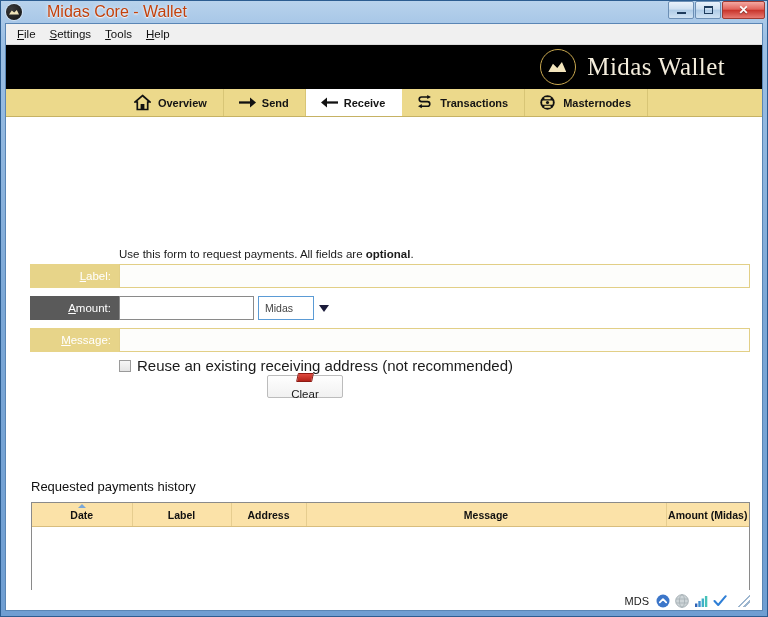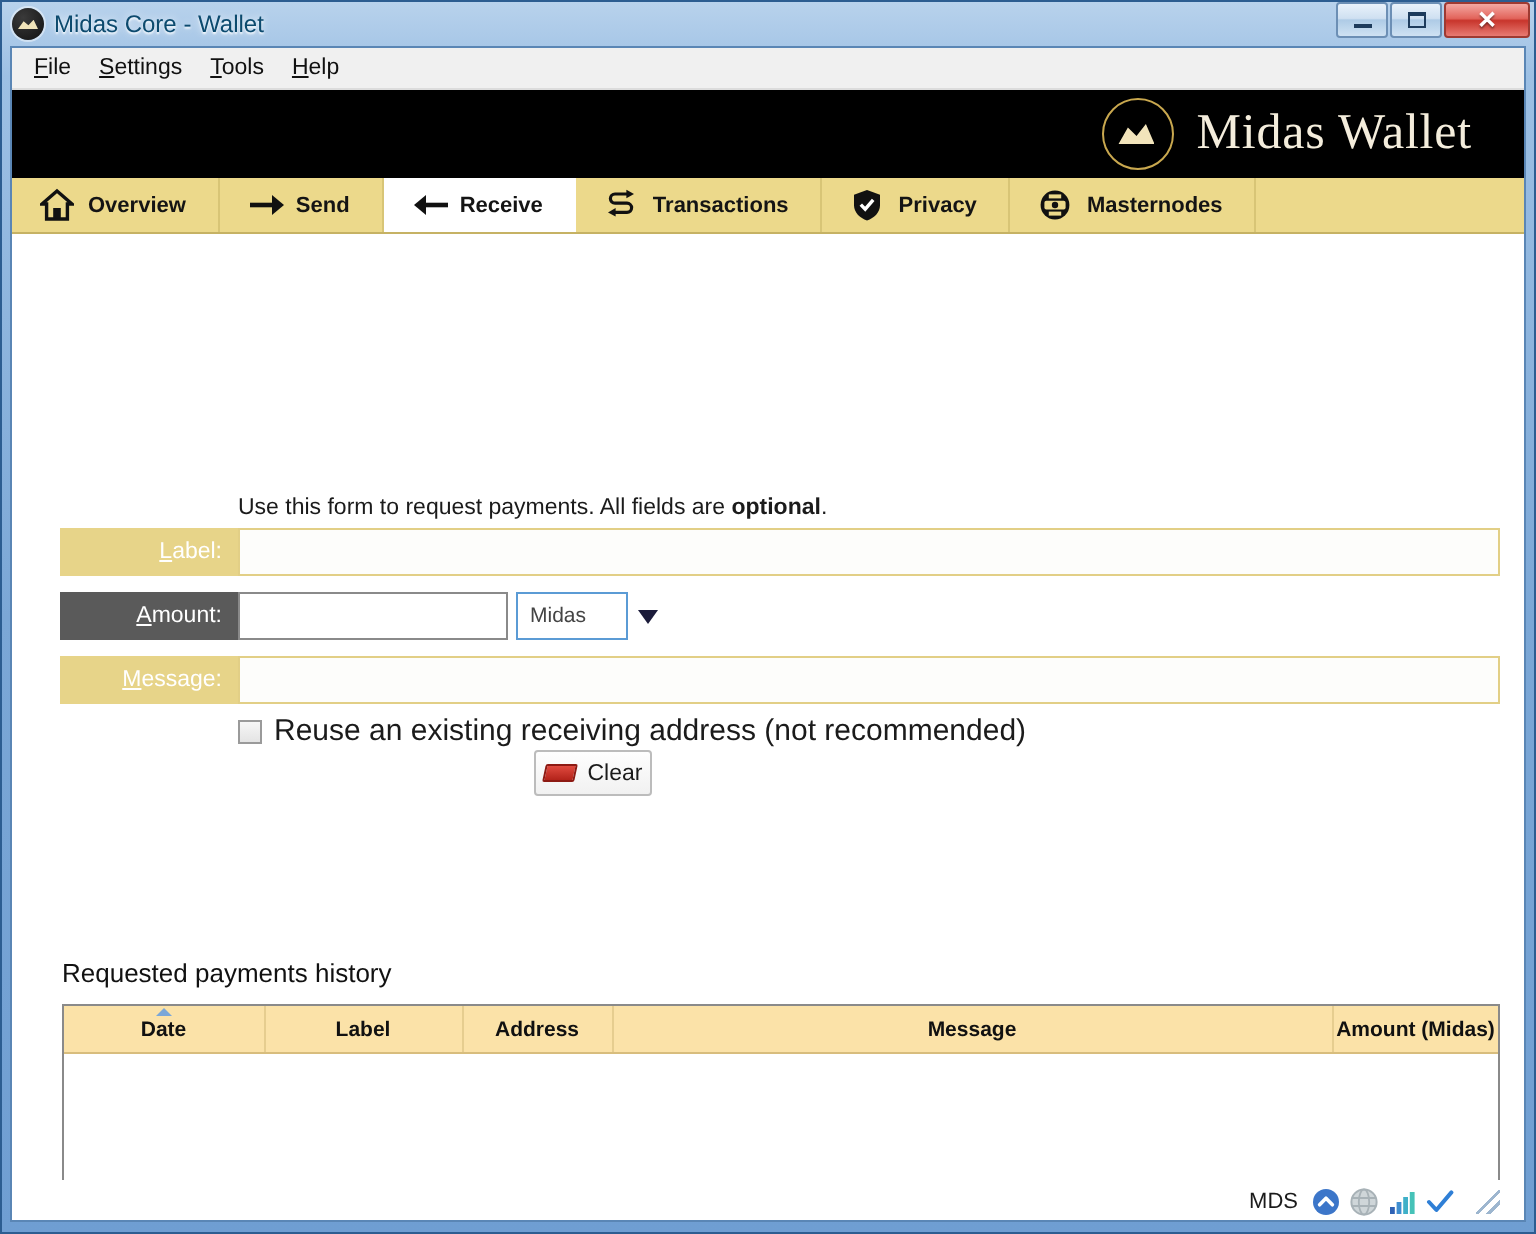--- a/index.html
+++ b/index.html
@@ -39,23 +39,24 @@
     box-shadow: 0 0 0 1px rgba(255,255,255,0.45);
   }
   .title-icon::after {
     content: "";
     position: absolute; left: 3px; top: 6px;
     width: 10px; height: 5px;
     background: #f0e3b8;
     clip-path: polygon(0% 100%, 28% 22%, 52% 62%, 78% 8%, 100% 100%);
   }
   .title-text {
-    font-size: 12px; color: #0c4a6e;
+    font-size: 16px; color: #c2410c;
     text-shadow: 0 1px 1px rgba(255,255,255,0.85), 0 0 4px rgba(255,255,255,0.9);
     white-space: nowrap;
+    margin-left: 20px;
   }
   .winbtns {
     position: absolute; right: 3px; top: 1px;
     display: flex; gap: 1px;
   }
   .wbtn {
     width: 26px; height: 18px;
     border: 1px solid #6c8fb5;
     border-radius: 2px;
     background: linear-gradient(180deg,#e9f2fb 0%, #cfe0f1 45%, #aecbe6 50%, #cfe2f3 100%);
@@ -91,21 +92,21 @@
     font-size: 11.5px; color: #111;
     padding: 2px 7px;
   }
   .menu-item u { text-decoration: underline; }
 
   
   .banner {
     height: 44px;
     background: #000;
     display: flex; align-items: center; justify-content: flex-end;
-    padding-right: 26px;
+    padding-right: 37px;
   }
   .brand { display: flex; align-items: center; gap: 11px; }
   .brand-logo {
     width: 34px; height: 34px;
     border-radius: 50%;
     border: 1.5px solid #c9a84f;
     position: relative;
   }
   .brand-logo::after {
     content: "";
@@ -118,20 +119,21 @@
     font-family: "Liberation Serif", serif;
     font-size: 25px; color: #f4eddc; letter-spacing: .4px;
   }
 
   
   .tabbar {
     height: 27px;
     background: #ecd98b;
     display: flex; align-items: stretch;
     border-bottom: 1px solid #c6b264;
+    justify-content: center;
   }
   .tab {
     display: flex; align-items: center; gap: 7px;
     padding: 0 16px 0 14px;
     font-size: 11px; font-weight: bold; color: #141414;
     border-right: 1px solid #d8c576;
     white-space: nowrap;
   }
   .tab.active { background: #ffffff; border-right-color: #ffffff; }
   .tab-ic { width: 17px; height: 17px; position: relative; flex: none; }
@@ -377,29 +379,20 @@
         <span class="tab-ic">
           <svg width="17" height="17" viewBox="0 0 17 17">
               <path d="M12.5 3 H5.5 A2.3 2.3 0 0 0 5.5 7.6 H11.5 A2.3 2.3 0 0 1 11.5 12.2 H4" fill="none" stroke="#111" stroke-width="1.6"></path>
               <path d="M11.2 0.9 L15 3 L11.2 5.1 Z" fill="#111"></path>
               <path d="M5.8 10 L2 12.2 L5.8 14.3 Z" fill="#111"></path>
             </svg>
         </span>
         <span>Transactions</span>
       </div>
 
-      <div class="tab">
-        <span class="tab-ic">
-          <svg width="17" height="17" viewBox="0 0 17 17">
-              <path d="M8.5 1 L15 3.4 V8.6 C15 12.2 12.1 15 8.5 16.2 C4.9 15 2 12.2 2 8.6 V3.4 Z" fill="#111"></path>
-              <path d="M5.4 8.3 L7.6 10.6 L11.6 5.9" fill="none" stroke="#fff" stroke-width="1.7"></path>
-            </svg>
-        </span>
-        <span>Privacy</span>
-      </div>
 
       <div class="tab">
         <span class="tab-ic">
           <svg width="17" height="17" viewBox="0 0 17 17">
               <circle cx="8.5" cy="8.5" r="7.2" fill="#111"></circle>
               <rect x="3.2" y="6.4" width="10.6" height="4.4" rx="1" fill="#ecd98b"></rect>
               <rect x="5.4" y="3.2" width="6.2" height="2" fill="#ecd98b"></rect>
               <rect x="5.4" y="11.8" width="6.2" height="2" fill="#ecd98b"></rect>
               <circle cx="8.5" cy="8.5" r="1.6" fill="#111"></circle>
             </svg>
@@ -439,21 +432,21 @@
           <span>essage:</span>
         </div>
       <input class="inp gold" style="left: 113px; top: 211px; width: 631px;" value="">
 
       <div class="chkrow">
         <span class="chkbox"></span>
         <span>Reuse an existing receiving address (not recommended)</span>
       </div>
 
 
-      <div class="btn btn-light" style="left:261px; top:258px; width:59px;">
+      <div class="btn btn-light" style="left:261px; top:258px; width:76px;flex-direction:column;">
         <span class="ic-eraser"></span>
         <span>Clear</span>
       </div>
 
 
       <div class="section-title">Requested payments history</div>
 
       <div class="table-wrap">
         <table class="hist">
           <colgroup>

